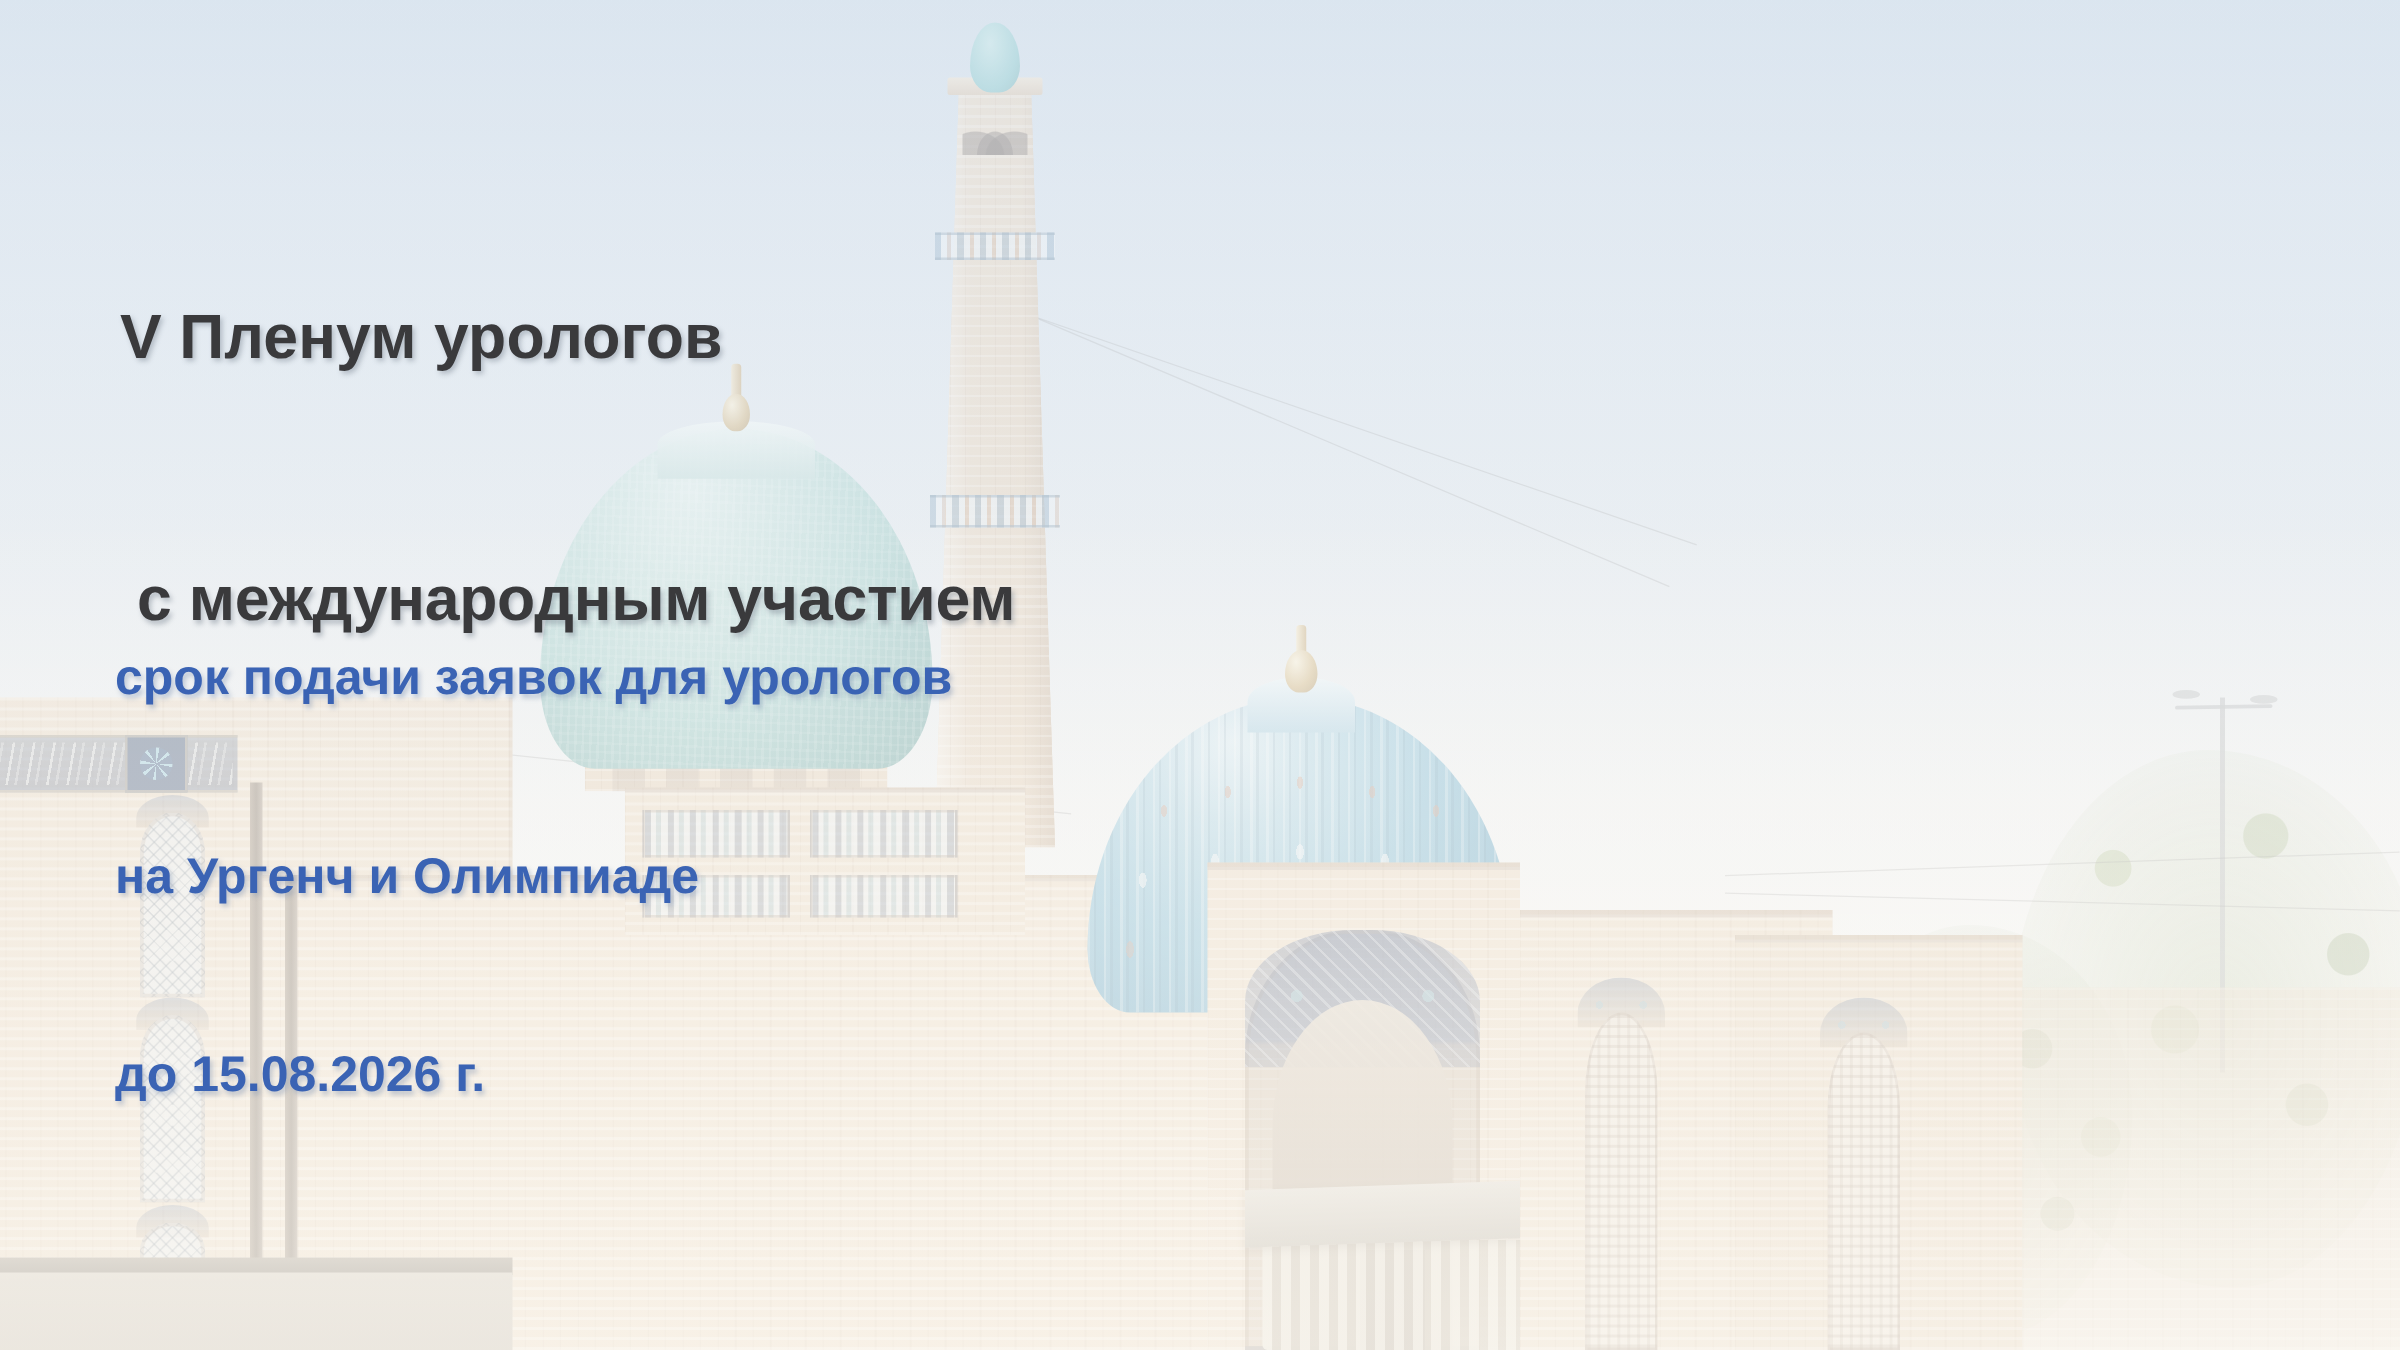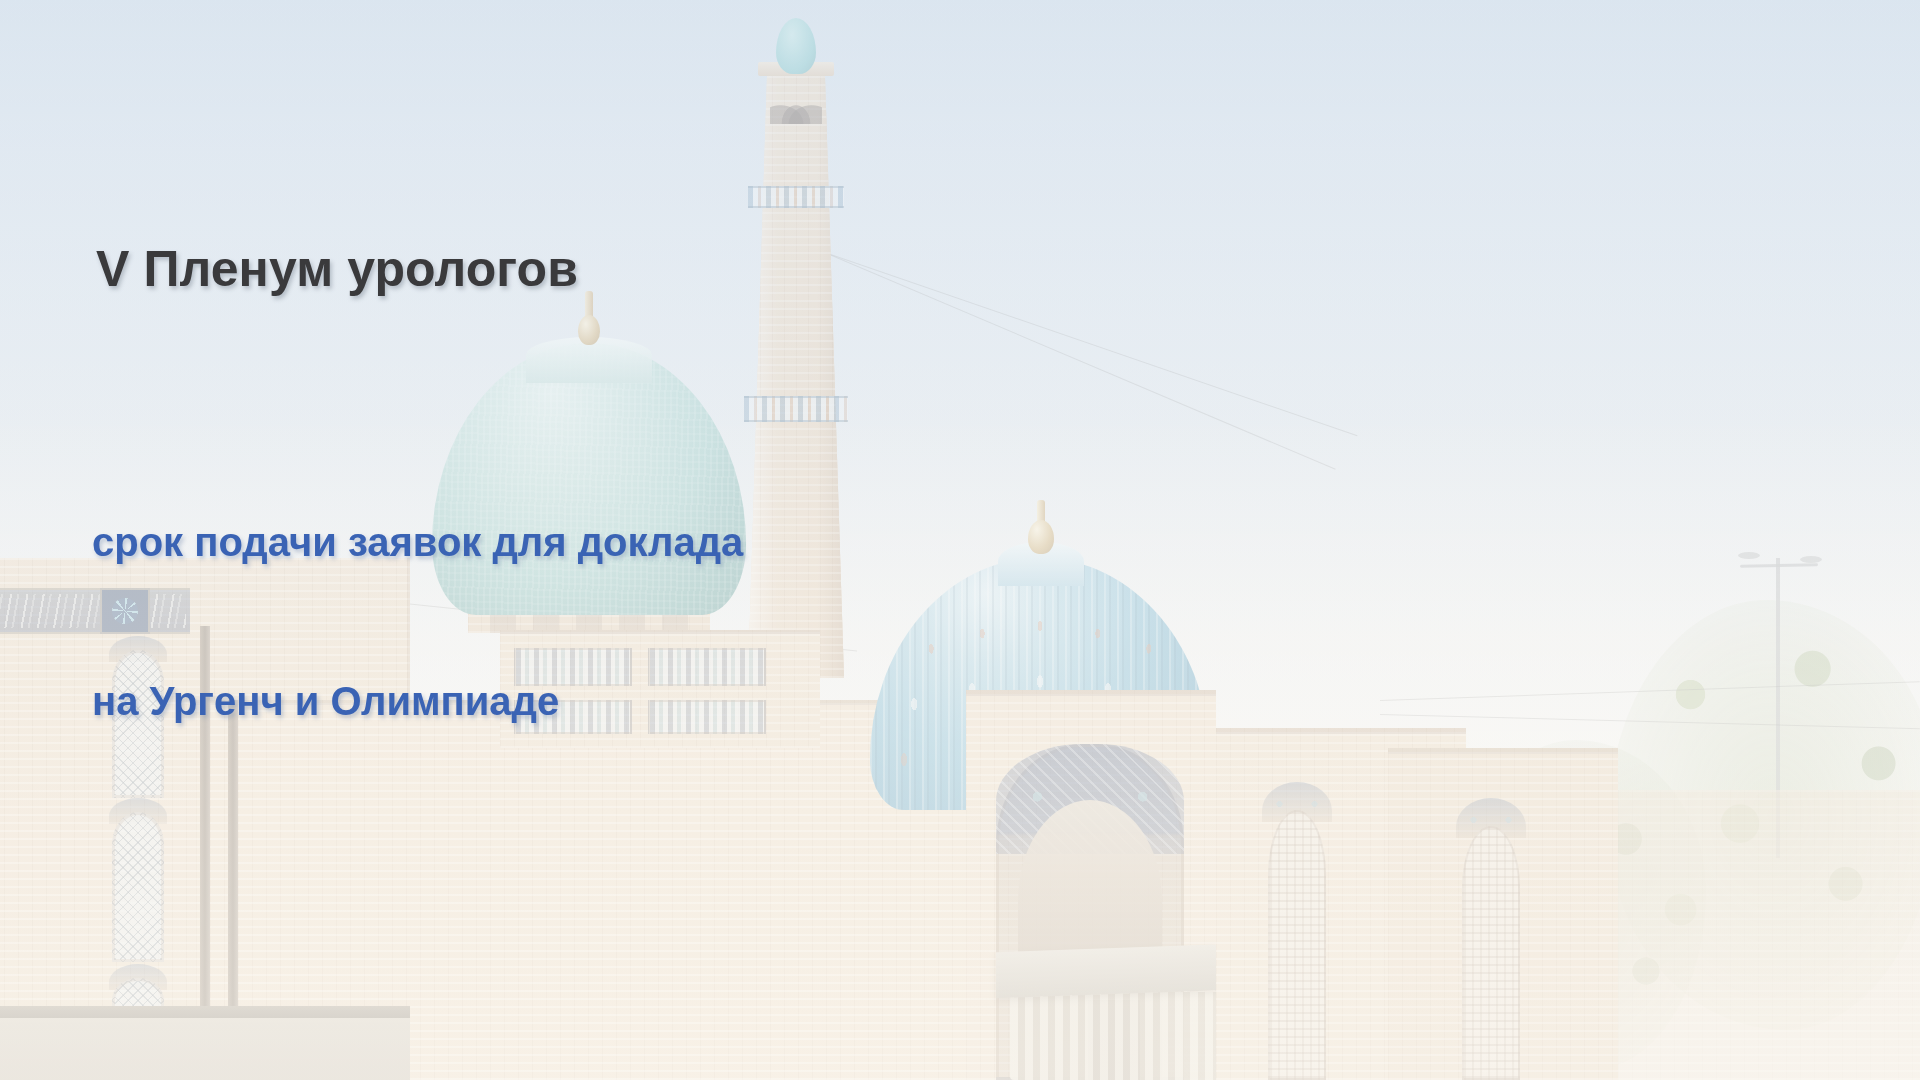--- a/index.html
+++ b/index.html
@@ -604,21 +604,23 @@
     <div class="wire w-d"></div>
 
     <div class="blk terrace-rail"></div>
     <div class="blk terrace"></div>
   </div>
 
   <div class="veil"></div>
 
   <div class="txt title-block">
     <span class="ln ln1">V Пленум урологов</span>
+    <span class="ln ln3"> с международным участием</span>
   </div>
 
   <div class="txt blue-block">
-    <span class="ln">срок подачи заявок для доклада</span>
+    <span class="ln">срок подачи заявок для урологов</span>
     <span class="ln">на Ургенч и Олимпиаде</span>
+    <span class="ln">до 15.08.2026 г.</span>
   </div>
 
 
 </div>
 
 </body></html>

